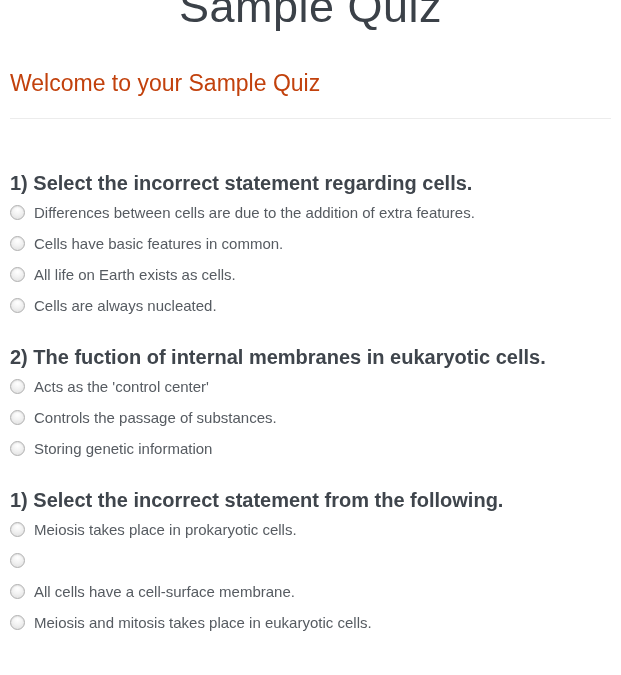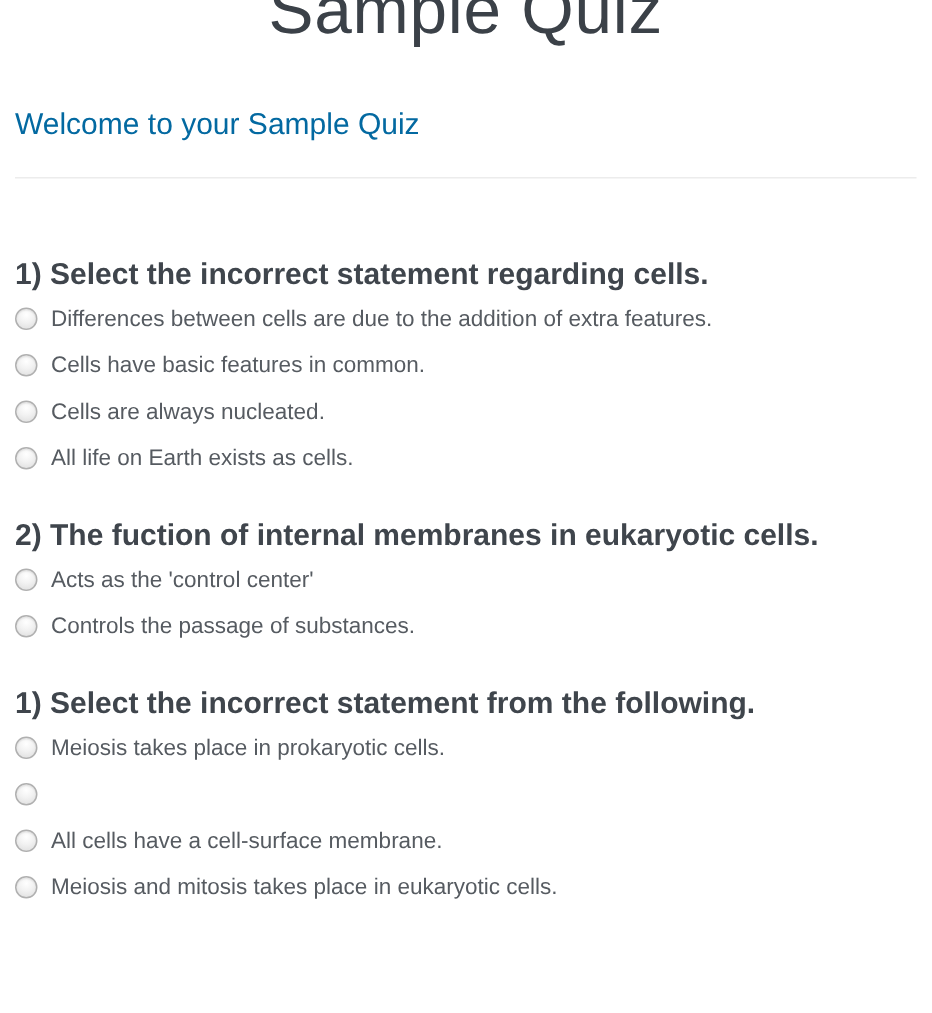--- a/index.html
+++ b/index.html
@@ -22,24 +22,24 @@
     font-size: 45px;
     line-height: 52px;
     font-weight: 300;
     letter-spacing: 0.5px;
     color: #3b4148;
     text-align: center;
     white-space: nowrap;
   }
   .welcome {
     margin: 37px 0 0 0;
-    font-size: 20px;
+    font-size: 23px;
     line-height: 26px;
     font-weight: 300;
-    color: #0369a1;
+    color: #c2410c;
   }
   .divider {
     border: none;
     border-top: 1px solid #ececec;
     margin: 22px 0 0 0;
     height: 0;
   }
   .question {
     margin-top: 25px;
   }
@@ -98,39 +98,43 @@
       <li class="option">
         <span class="radio"></span>
         <span class="option-text">Differences between cells are due to the addition of extra features.</span>
       </li>
       <li class="option">
         <span class="radio"></span>
         <span class="option-text">Cells have basic features in common.</span>
       </li>
       <li class="option">
         <span class="radio"></span>
-        <span class="option-text">Cells are always nucleated.</span>
+        <span class="option-text">All life on Earth exists as cells.</span>
       </li>
       <li class="option">
         <span class="radio"></span>
-        <span class="option-text">All life on Earth exists as cells.</span>
+        <span class="option-text">Cells are always nucleated.</span>
       </li>
     </ul>
   </div>
 
   <div class="question">
     <h2 class="question-heading">2) The fuction of internal membranes in eukaryotic cells.</h2>
     <ul class="options">
       <li class="option">
         <span class="radio"></span>
         <span class="option-text">Acts as the 'control center'</span>
       </li>
       <li class="option">
         <span class="radio"></span>
         <span class="option-text">Controls the passage of substances.</span>
+      </li>
+      <li class="option">
+        <span class="radio"></span>
+        <span class="option-text">Storing genetic information</span>
       </li>
     </ul>
   </div>
 
   <div class="question">
     <h2 class="question-heading">1) Select the incorrect statement from the following.</h2>
     <ul class="options">
       <li class="option">
         <span class="radio"></span>
         <span class="option-text">Meiosis takes place in prokaryotic cells.</span>

